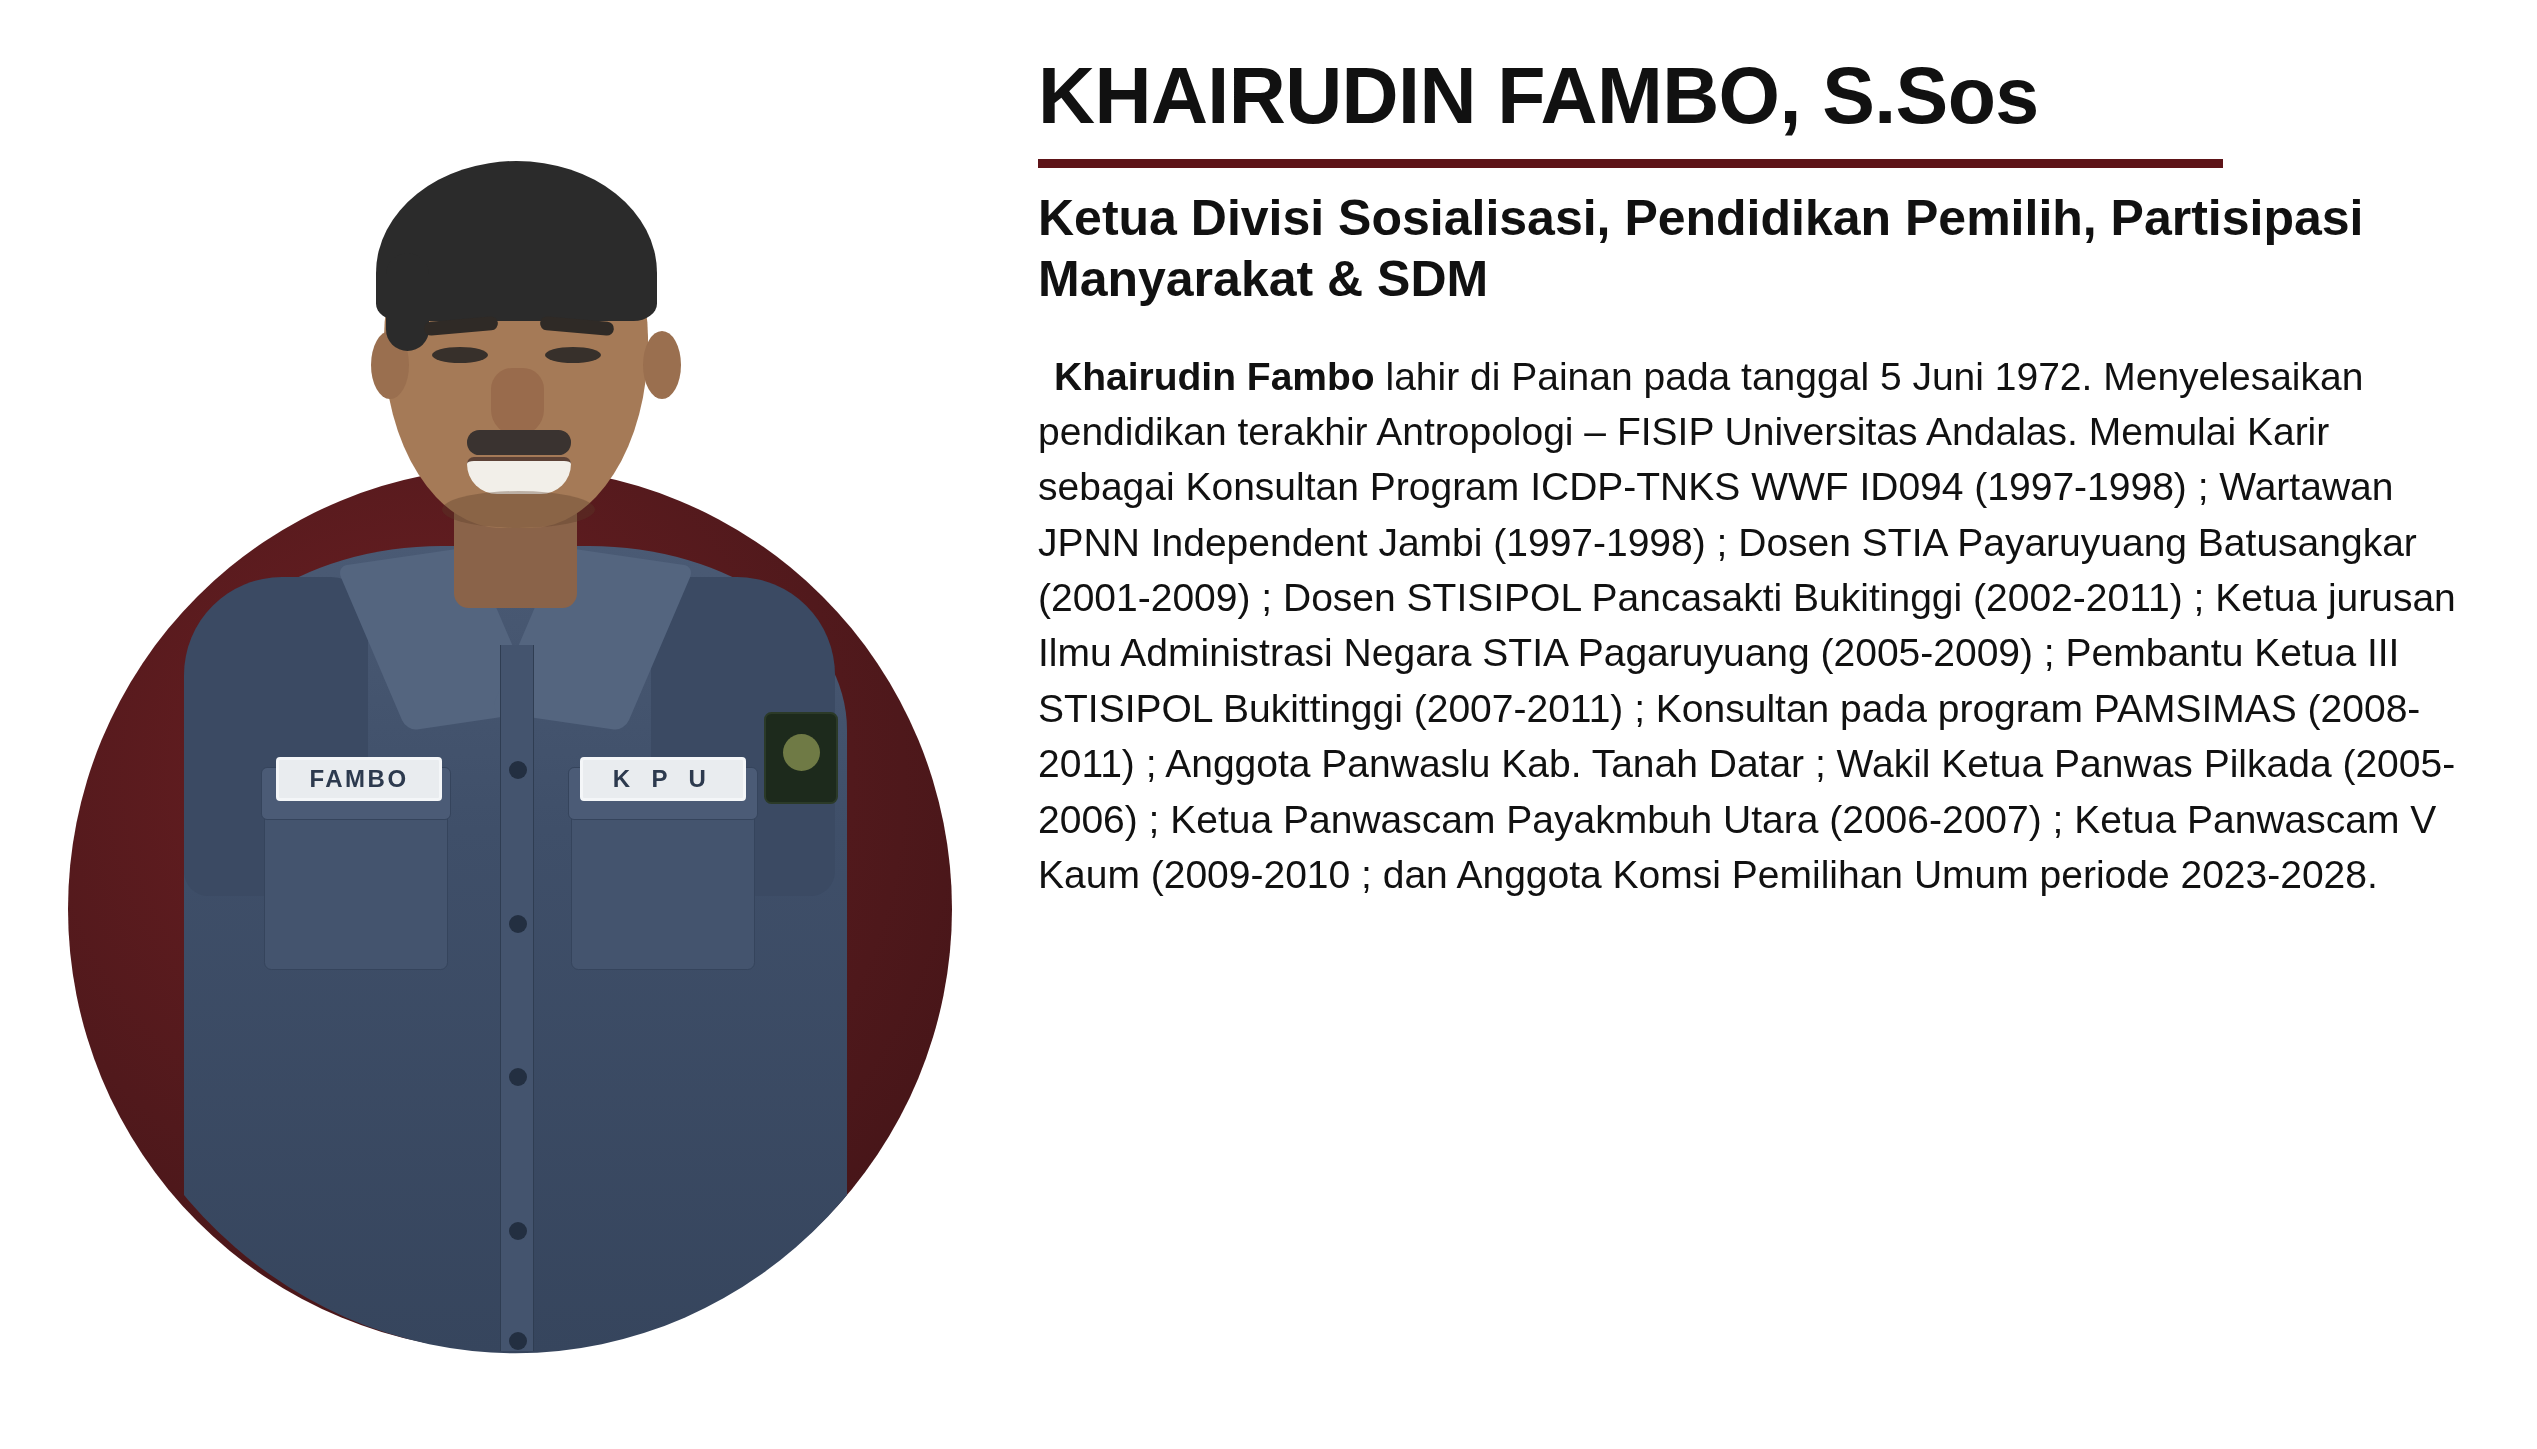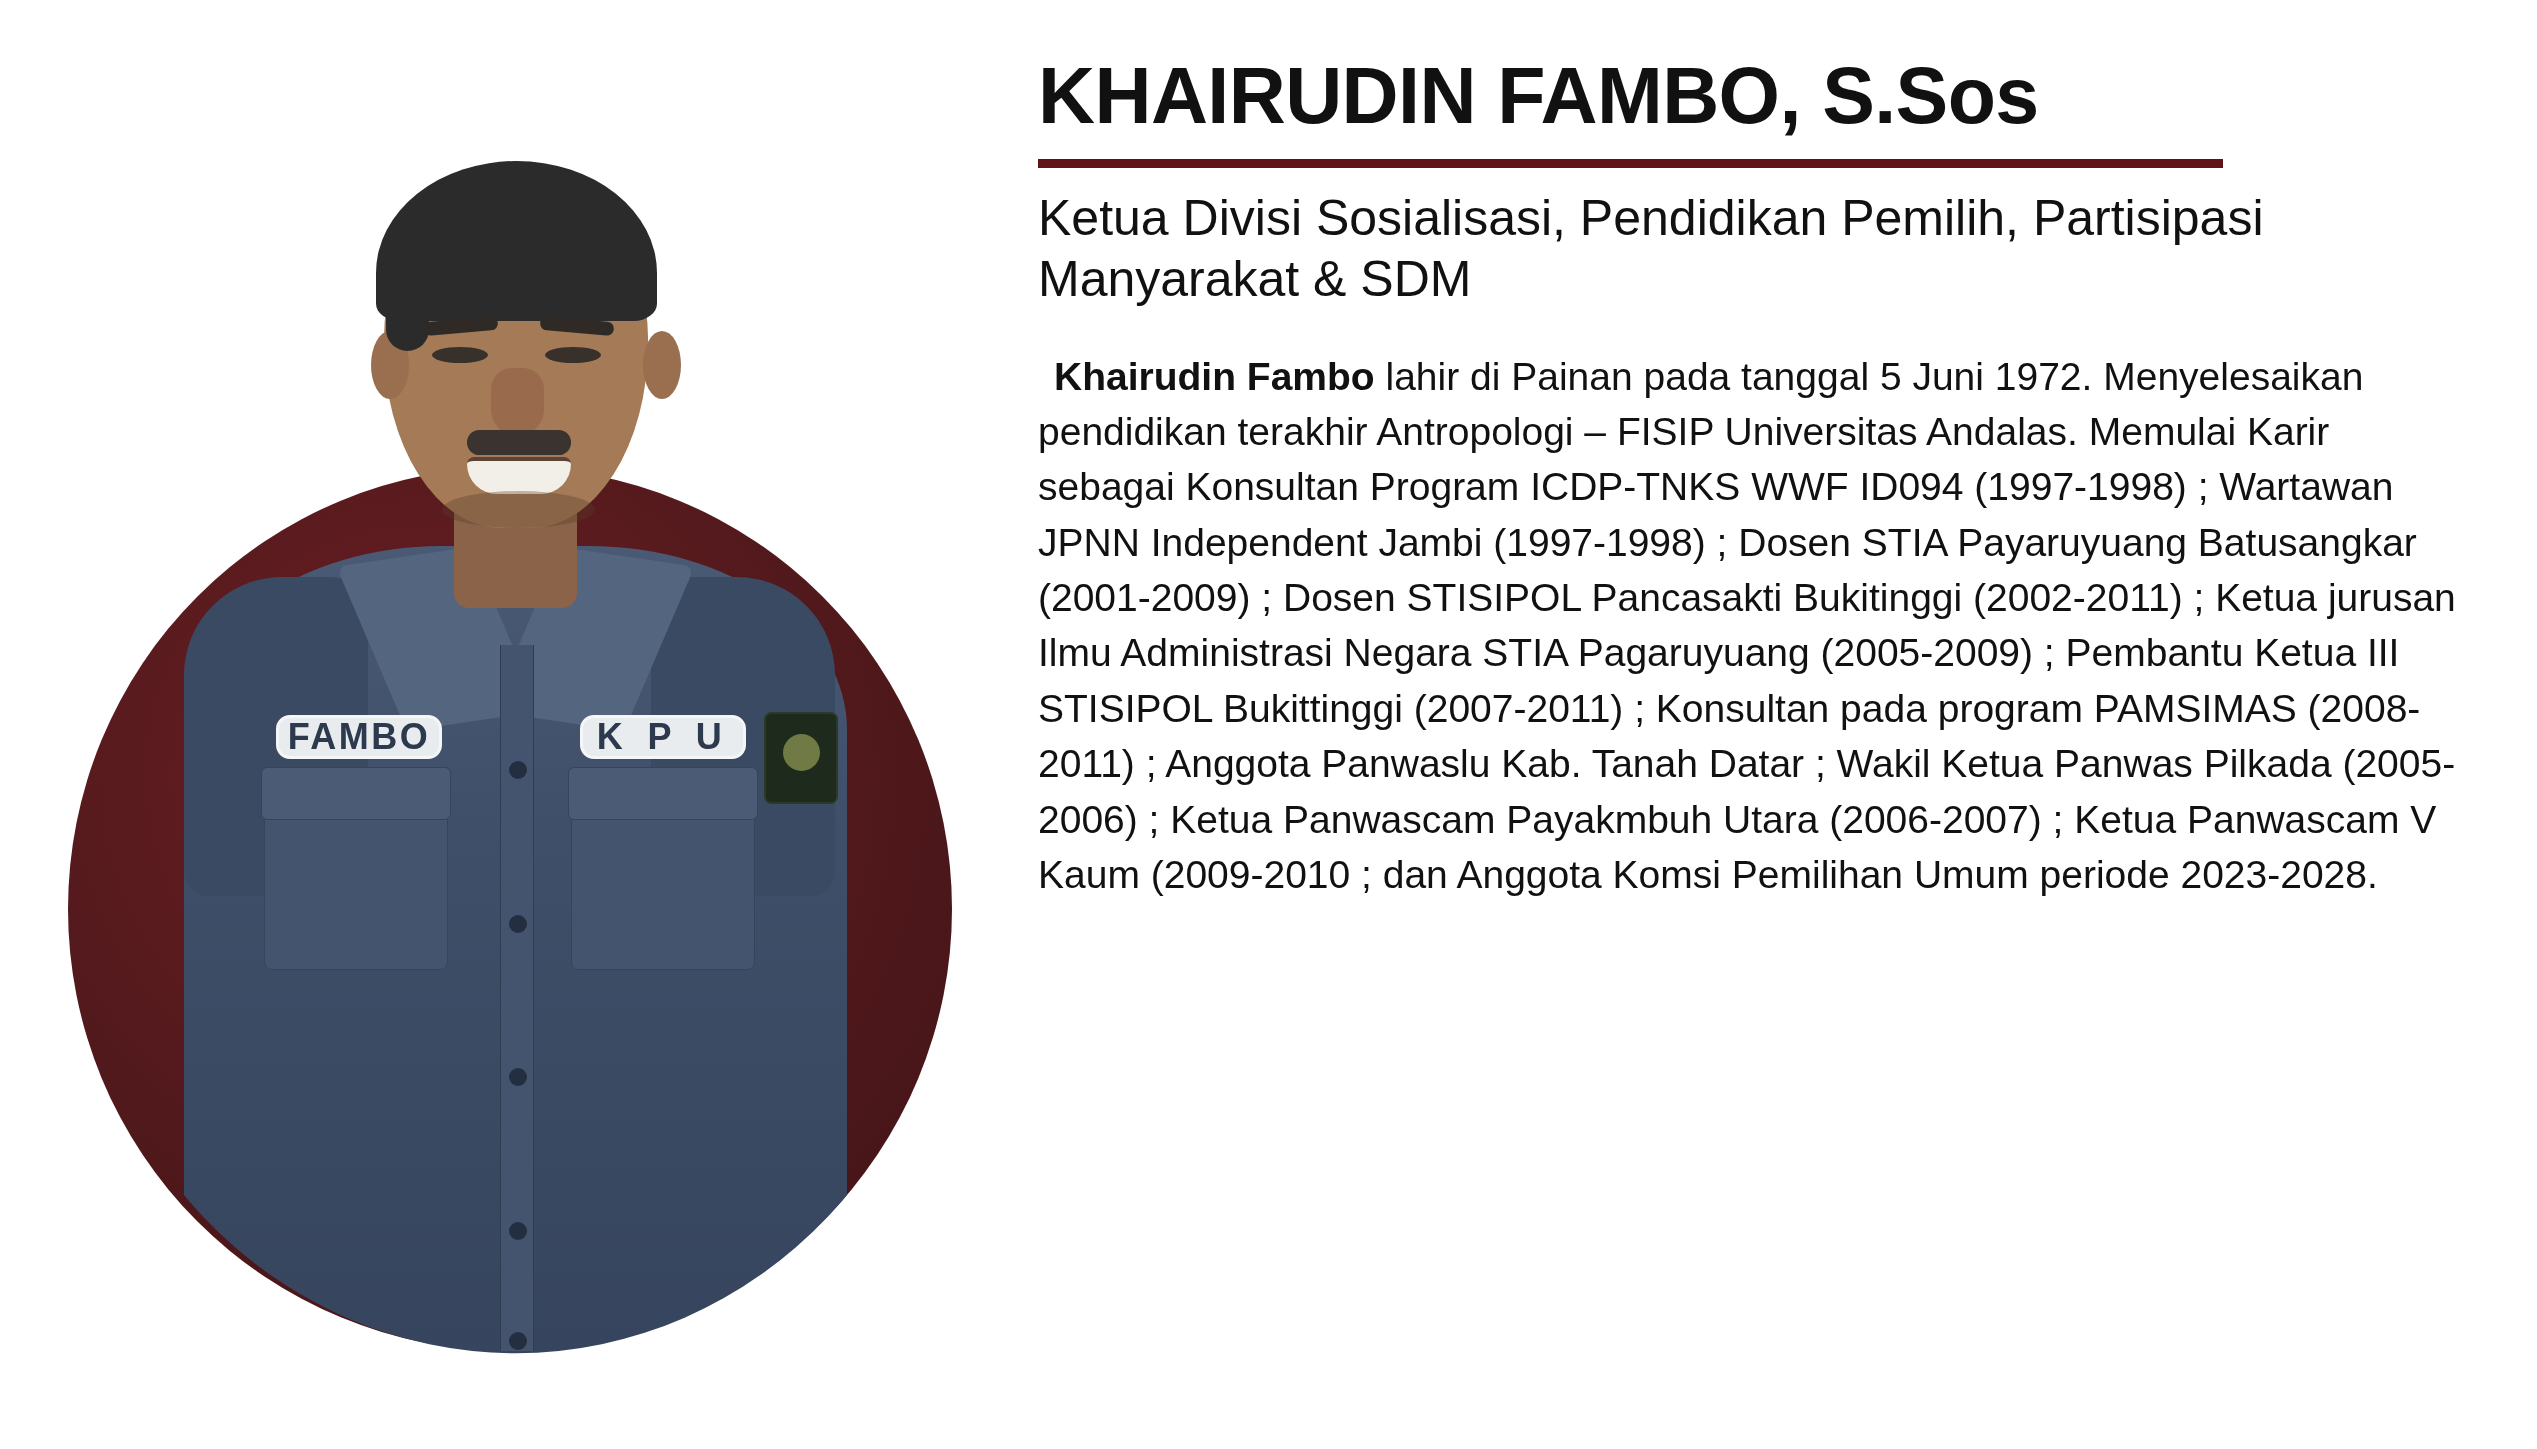--- a/index.html
+++ b/index.html
@@ -115,28 +115,28 @@
     top: 767px;
     width: 190px; height: 53px;
     background: #4b5b76;
     border: 1.8px solid #35445c;
     border-radius: 6.1px;
   }
   .pocket-flap.left  { left: 261px; }
   .pocket-flap.right { left: 568px; }
   .name-tag {
     position: absolute;
-    top: 715px;
+    top: 757px;
     width: 166px; height: 44px;
     background: #e9ecef;
     border: 3.1px solid #f4f6f8;
-    border-radius: 14px;
+    border-radius: 4px;
     color: #2d3a4e;
     font-weight: bold;
-    font-size: 36px;
+    font-size: 24px;
     letter-spacing: 2.5px;
     display: flex;
     align-items: center;
     justify-content: center;
   }
   .name-tag.left  { left: 276px; }
   .name-tag.right { left: 580px; letter-spacing: 7.4px; }
   .badge-emblem {
     position: absolute;
     left: 764px; top: 712px;
@@ -258,21 +258,21 @@
   .rule {
     width: 1185px;
     height: 8.6px;
     background: #5e1418;
     margin: 21px 0 19.6px 0;
   }
   .role {
     font-size: 50px;
     color: #111111;
     line-height: 1.22;
-    font-weight: 400;
+    font-weight: 700;
     max-width: 1381px;
   }
   .social {
     display: flex;
     align-items: center;
     gap: 26px;
     margin: 32px 0 27px 43px;
   }
   .ig-icon {
     width: 64px; height: 64px;

